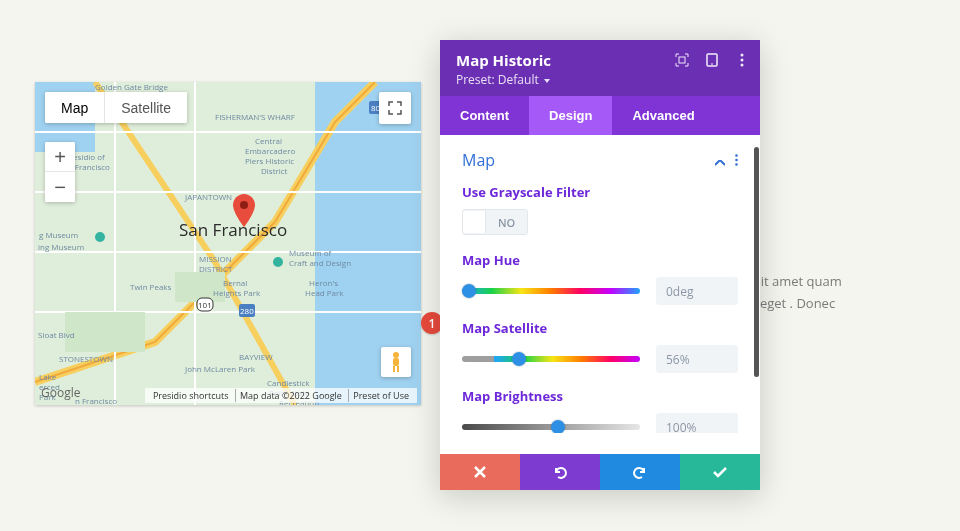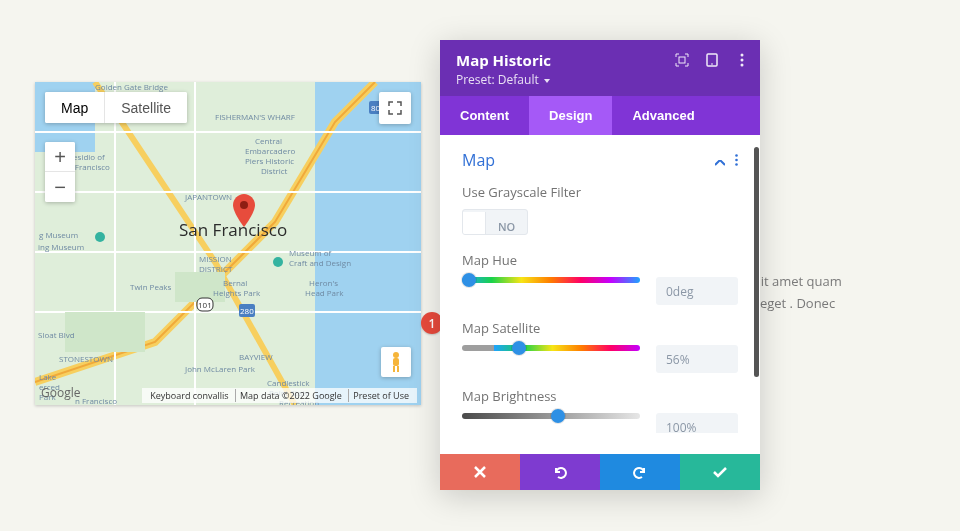--- a/index.html
+++ b/index.html
@@ -33,26 +33,26 @@
 .hdr-icons span{width:16px;height:16px;display:flex;align-items:center;justify-content:center;cursor:pointer;opacity:.9}
 .tabs{display:flex;background:#8034d6;color:#fff}
 .tabs button{flex:0 0 auto;padding:12px 20px;border:none;background:transparent;color:#fff;font-size:13px;font-weight:600;cursor:pointer}
 .tabs button.active{background:#a559f7}
 
 .panel-body{padding:14px 22px 4px;height:280px;overflow:hidden;position:relative}
 .section-head{display:flex;align-items:center;justify-content:space-between;color:#3170d6;font-size:16px;font-weight:500;margin-bottom:12px}
 .section-head .rhs{display:flex;align-items:center;gap:10px;color:#3170d6}
 .body-scroll{position:absolute;right:1px;top:12px;width:5px;height:230px;background:#555;border-radius:3px}
 
-.opt-label{color:#737373;font-weight:400;font-size:13px;margin:6px 0 8px}
-.toggle{display:inline-flex;align-items:flex-end;background:#f1f4f7;border:1px solid #e3e7ec;border-radius:3px;overflow:hidden;height:24px;margin-bottom:10px}
+.opt-label{color:#6d28d9;font-weight:700;font-size:13px;margin:6px 0 8px}
+.toggle{display:inline-flex;align-items:center;background:#f1f4f7;border:1px solid #e3e7ec;border-radius:3px;overflow:hidden;height:24px;margin-bottom:10px}
 .toggle .knob{width:22px;height:22px;background:#fff;border-right:1px solid #e3e7ec}
 .toggle .lbl{padding:0 12px;font-size:11px;font-weight:600;color:#8b97a6}
 
-.slider-row{display:flex;align-items:flex-start;gap:16px;margin-bottom:14px}
+.slider-row{display:flex;align-items:center;gap:16px;margin-bottom:14px}
 .slider-row .track{flex:1;position:relative;height:6px;border-radius:3px}
 .slider-row .thumb{position:absolute;top:-4px;width:14px;height:14px;border-radius:50%;background:#2e90e5;box-shadow:0 0 0 1px rgba(0,0,0,.1)}
 .slider-row .val{width:62px;height:28px;background:#f1f4f7;border-radius:3px;display:flex;align-items:center;padding:0 10px;font-size:12px;color:#8b97a6}
 .hue-track{background:linear-gradient(90deg,#1fa3ff,#19d24a,#f7e516,#ff7b00,#ff0066,#c400ff,#1fa3ff)}
 .sat-track{background:linear-gradient(90deg,#9e9e9e 0%,#9e9e9e 18%,#1fa3ff 18%,#19d24a,#f7e516,#ff7b00,#ff0066,#c400ff)}
 .plain-track{background:linear-gradient(90deg,#4a4a4a,#e6e6e6)}
 
 .badge{position:absolute;left:421px;top:312px;width:22px;height:22px;border-radius:50%;background:#e84a3c;color:#fff;font-size:12px;font-weight:600;display:flex;align-items:center;justify-content:center;box-shadow:0 1px 2px rgba(0,0,0,.2)}
 
 .panel-foot{position:absolute;bottom:0;left:0;right:0;height:36px;display:flex}
@@ -148,21 +148,21 @@
     <div class="pegman">
       <svg width="16" height="22">
           <circle cx="8" cy="4" r="3" fill="#f6b53a"></circle>
           <rect x="5" y="7" width="6" height="8" rx="2" fill="#f6b53a"></rect>
           <rect x="5" y="15" width="2" height="6" fill="#f6b53a"></rect>
           <rect x="9" y="15" width="2" height="6" fill="#f6b53a"></rect>
         </svg>
     </div>
     <div class="google-logo">Google</div>
     <div class="map-footer">
-      <span>Keyboard convallis</span>
+      <span>Presidio shortcuts</span>
       <span>Map data ©2022 Google</span>
       <span>Preset of Use</span>
     </div>
   </div>
 
   <div class="badge">1</div>
 
   <div class="panel">
     <div class="panel-hdr">
       <div class="panel-title">Map Historic</div>

